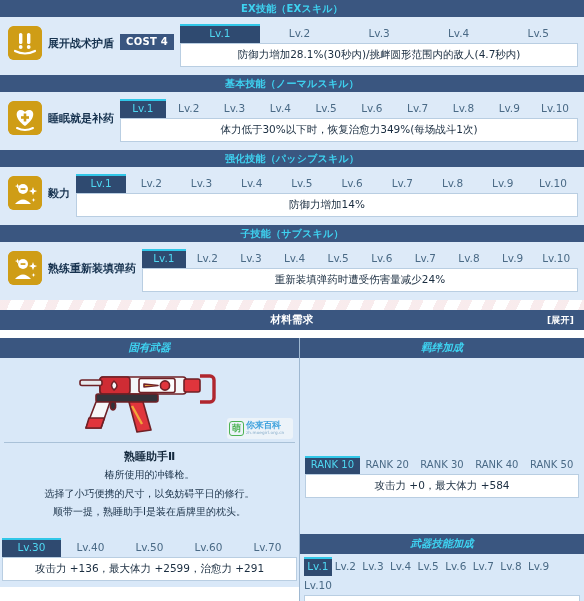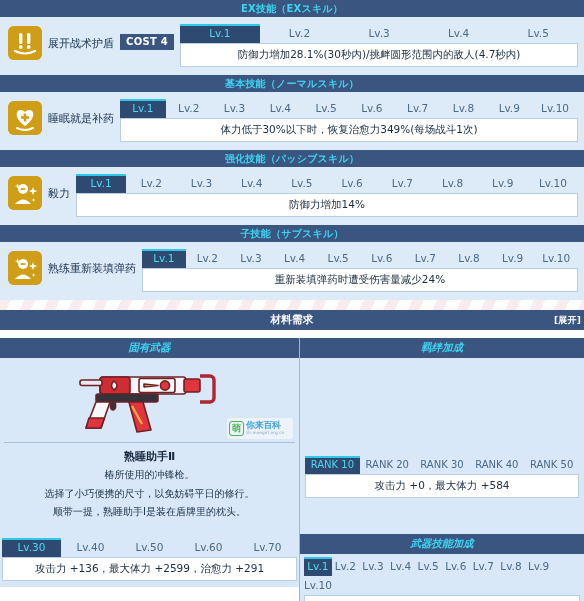--- a/index.html
+++ b/index.html
@@ -25,21 +25,21 @@
     font-size: 10px;
     font-weight: bold;
     display: flex;
     align-items: center;
     justify-content: center;
     letter-spacing: .2px;
     position: relative;
   }
   .sec-bar .right-tag {
     position: absolute;
-    right: 3px;
+    right: 10px;
     color: #ffffff;
     font-size: 9px;
     font-weight: bold;
   }
   .sec-bar.big { height: 20px; font-size: 10.5px; color:#ffffff;}
   .sec-bar.big .title { color:#ffffff; }
 
   
   .skill-row {
     background: #ddeaf8;
@@ -55,21 +55,21 @@
     background: #cf9d16;
     flex: 0 0 34px;
     position: relative;
     margin-top: 3px;
     overflow: hidden;
   }
   .sk-icon svg { display:block; width:34px; height:34px;}
   .sk-name {
     font-size: 11px;
     color: #16324f;
-    font-weight: normal;
+    font-weight: bold;
     white-space: nowrap;
     margin-top: 13px;
   }
   .cost-chip {
     background: #3a5680;
     color: #ffffff;
     font-size: 10px;
     font-weight: bold;
     border-radius: 0;
     padding: 2px 6px 3px;

